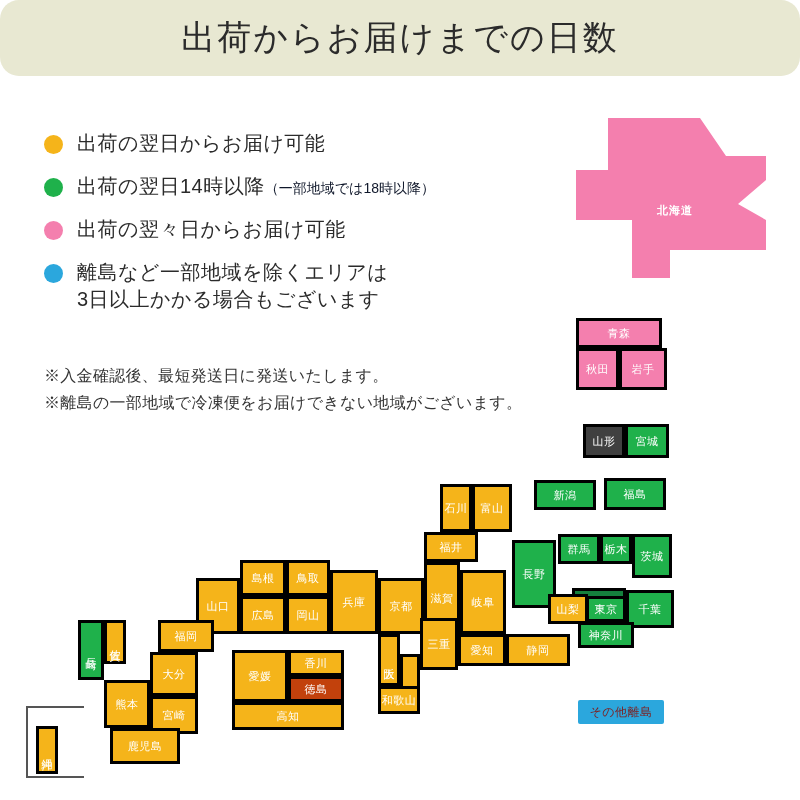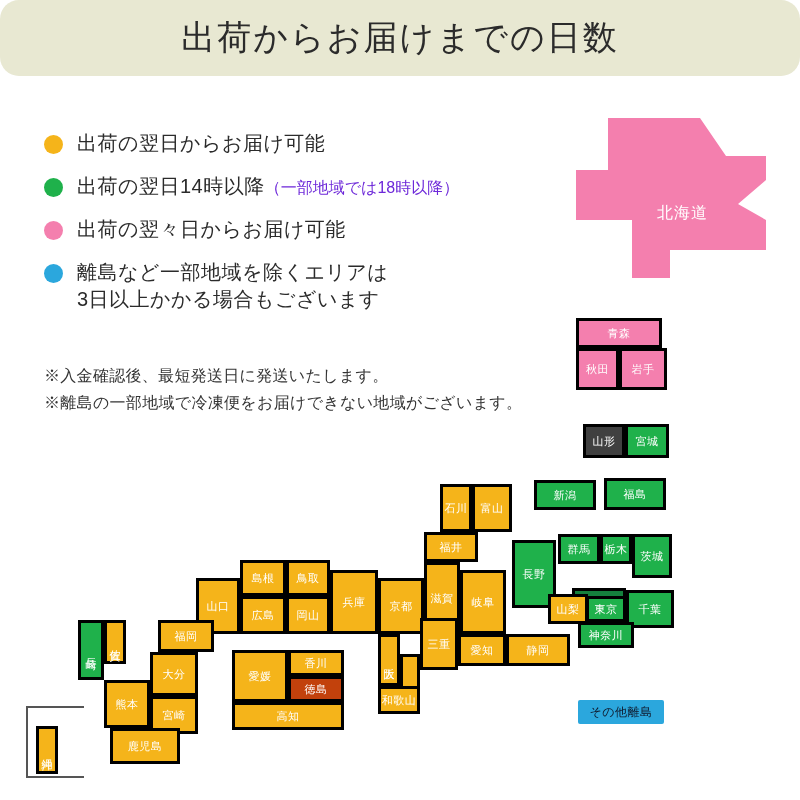--- a/index.html
+++ b/index.html
@@ -60,22 +60,22 @@
     margin-top: 5px;
     flex: 0 0 auto;
   }
   .legend-text {
     font-size: 20px;
     color: #2b2b2b;
     line-height: 1.35;
     letter-spacing: 0.5px;
   }
   .legend-text .small {
-    font-size: 16px;
-    color: #6d28d9;
+    font-size: 14px;
+    color: #0f172a;
     letter-spacing: 0;
   }
   .legend-line2 {
     display: block;
   }
 
   
   .notes {
     position: absolute;
     left: 44px;
@@ -120,29 +120,30 @@
     border-left: 2px solid #555;
     border-bottom: 2px solid #555;
     border-top: 2px solid #555;
   }
   .hokkaido-shape {
     position: absolute;
   }
   .hokkaido-label {
     position: absolute;
     color: #ffffff;
-    font-size: 16px;
+    font-size: 11px;
     letter-spacing: 1px;
+    font-weight: bold;
   }
   .other-islands {
     position: absolute;
     display: flex;
     align-items: center;
     justify-content: center;
-    color: #0f172a;
+    color: #7f1d1d;
     font-size: 12px;
     letter-spacing: 0.5px;
     border-radius: 2px;
   }
 </style>
 </head>
 <body>
 
 <div id="page">
 

